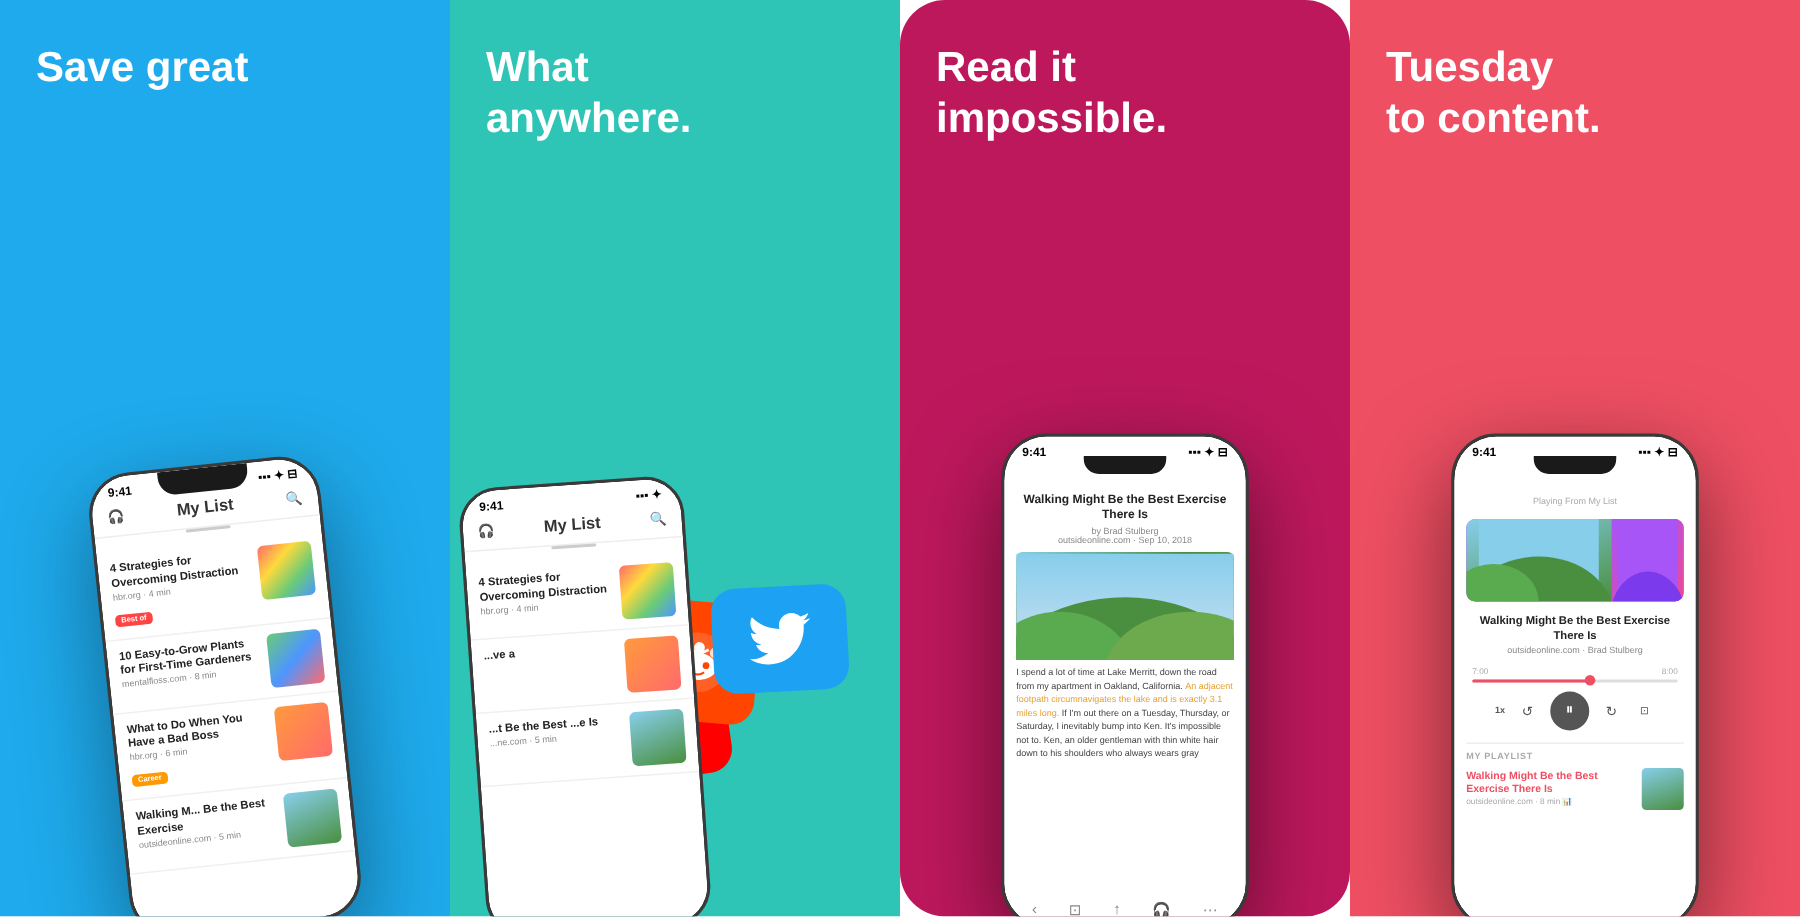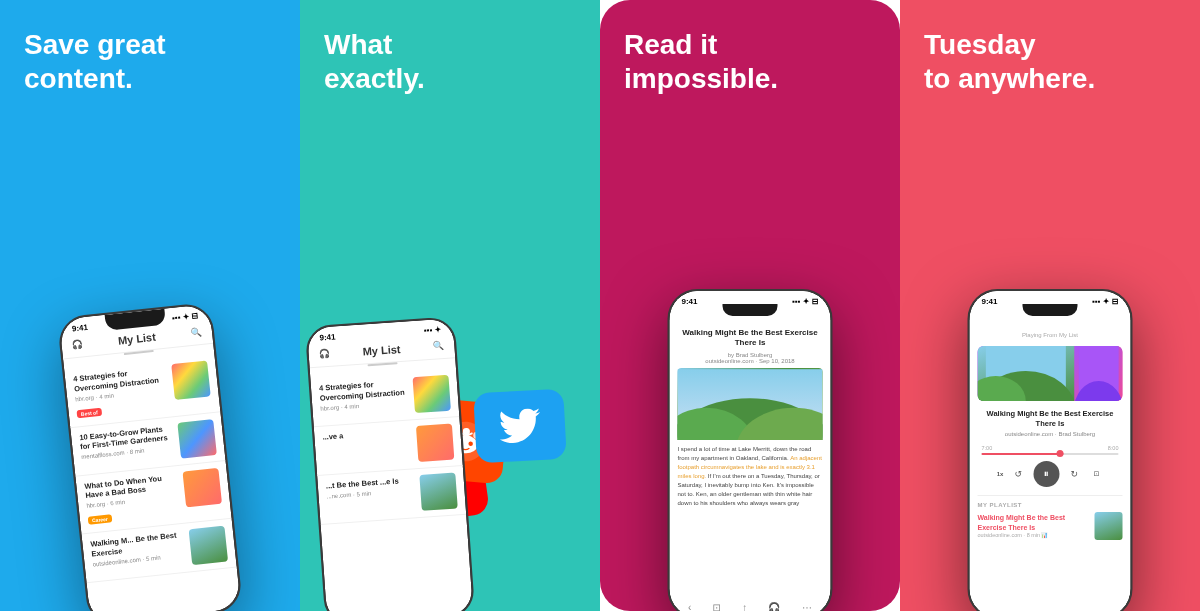--- a/index.html
+++ b/index.html
@@ -434,21 +434,20 @@
       border-radius: 2px;
       margin: 0 auto 8px;
     }
   </style>
 </head>
 <body>
 
 <div class="panel panel-blue">
   <div class="panel-title">
     <span>Save great</span><br>
-    <span>content.</span>
   </div>
 
   <div class="phone-container" style="left:50%;bottom:-8px;">
     <div class="phone" style="transform:rotate(-6deg); width:155px; height:310px;">
       <div class="phone-notch"></div>
       <div class="phone-screen">
 
         <div class="phone-status-bar">
           <span>9:41</span>
           <span>▪▪▪ ✦ ⊟</span>
@@ -495,21 +494,21 @@
           <div class="list-item-thumb" style="background:linear-gradient(160deg,#87ceeb,#4a8f3f);"></div>
         </div>
       </div>
     </div>
   </div>
 </div>
 
 <div class="panel" style="background:#2ec4b6;">
   <div class="panel-title">
     <span>What</span><br>
-    <span>exactly.</span>
+    <span>anywhere.</span>
   </div>
 
   <div style="position:absolute; bottom:-10px; left:15px; z-index:1;">
     <div style="width:150px; height:300px; background:#1a1a1a; border-radius:26px; border:2px solid #3a3a3a; overflow:hidden; transform:rotate(-4deg);">
       <div style="width:100%;height:100%;background:white;border-radius:24px;overflow:hidden;">
         <div class="phone-status-bar">
           <span>9:41</span>
           <span>▪▪▪ ✦</span>
         </div>
         <div class="list-header">
@@ -621,21 +620,21 @@
           <span style="font-size:10px;color:#888;">⋯</span>
         </div>
       </div>
     </div>
   </div>
 </div>
 
 <div class="panel panel-red">
   <div class="panel-title">
     <span>Tuesday</span><br>
-    <span>to anywhere.</span>
+    <span>to content.</span>
   </div>
 
   <div class="phone-container" style="bottom:-8px; left:50%;">
     <div style="width:165px; height:330px; background:#1a1a1a; border-radius:30px; border:2px solid #3a3a3a; overflow:hidden; box-shadow:0 20px 60px rgba(0,0,0,0.5);">
       <div style="width:100%;height:100%;background:white;border-radius:28px;overflow:hidden;position:relative;">
         <div class="phone-status-bar">
           <span>9:41</span>
           <span>▪▪▪ ✦ ⊟</span>
         </div>
         <div style="width:55px;height:12px;background:#1a1a1a;border-radius:0 0 10px 10px;margin:0 auto;position:relative;top:-4px;"></div>

